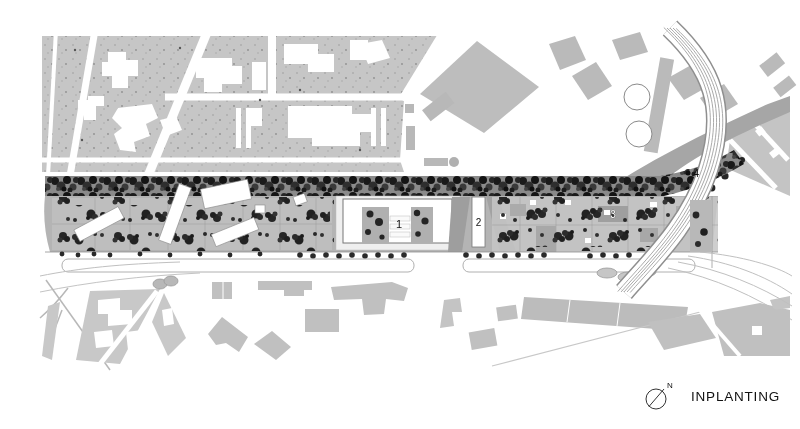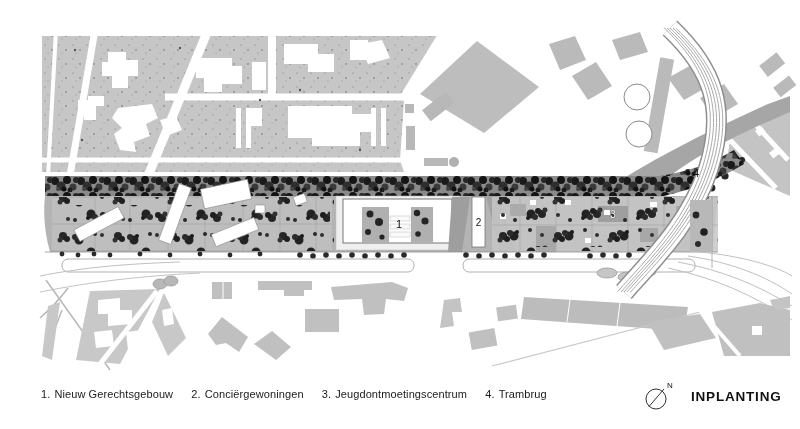--- a/index.html
+++ b/index.html
@@ -5,21 +5,21 @@
   html,body{margin:0;padding:0;background:#fff;}
   .page{position:relative;width:800px;height:429px;background:#ffffff;overflow:hidden;
         font-family:"Liberation Sans",sans-serif;}
   .plan-svg{position:absolute;left:0;top:0;}
   svg text{font-family:"Liberation Sans",sans-serif;}
   .footer-legend{position:absolute;left:41px;top:388px;font-size:11px;color:#1a1a1a;
         white-space:nowrap;letter-spacing:0.1px;}
   .leg-item{margin-right:15px;}
   .leg-num{margin-right:4px;}
   .title-block{position:absolute;left:641px;top:378px;display:flex;align-items:center;}
-  .page-title{font-size:13.5px;font-weight:bold;color:#111;letter-spacing:0.8px;margin-left:10px;}
+  .page-title{font-size:13.5px;font-weight:normal;color:#111;letter-spacing:0.8px;margin-left:10px;}
 </style>
 </head>
 <body>
 
 <div class="page">
 
   <svg class="plan-svg" width="800" height="380" viewBox="0 0 800 380">
     <defs>
       <pattern id="ptrees" width="26" height="16" patternUnits="userSpaceOnUse">
         <rect width="26" height="16" fill="#8a8a8a"></rect>
@@ -325,26 +325,20 @@
       <circle cx="704" cy="232" r="3.8" fill="#1f1f1f"></circle>
       <circle cx="698" cy="244" r="3" fill="#2b2b2b"></circle>
     </g>
 
     <text x="399" y="228" font-size="11" fill="#111" text-anchor="middle">1</text>
     <text x="478.5" y="226" font-size="10" fill="#111" text-anchor="middle">2</text>
     <text x="613" y="218" font-size="10" fill="#ffffff" stroke="#333" stroke-width="0.4" style="paint-order:stroke" text-anchor="middle">3</text>
     <text x="699" y="177" font-size="10" fill="#111" text-anchor="end">4</text>
   </svg>
 
-  <div class="footer-legend">
-    <span class="leg-item"><span class="leg-num">1.</span><span>Nieuw Gerechtsgebouw</span></span>
-    <span class="leg-item"><span class="leg-num">2.</span><span>Conciërgewoningen</span></span>
-    <span class="leg-item"><span class="leg-num">3.</span><span>Jeugdontmoetingscentrum</span></span>
-    <span class="leg-item"><span class="leg-num">4.</span><span>Trambrug</span></span>
-  </div>
 
   <div class="title-block">
     <svg width="40" height="36" viewBox="0 0 40 36">
       <circle cx="15" cy="21" r="10" fill="none" stroke="#333" stroke-width="1"></circle>
       <line x1="8" y1="28.5" x2="23" y2="11" stroke="#333" stroke-width="1"></line>
       <text x="26" y="10" font-size="8" fill="#111">N</text>
     </svg>
     <span class="page-title">INPLANTING</span>
   </div>
 

